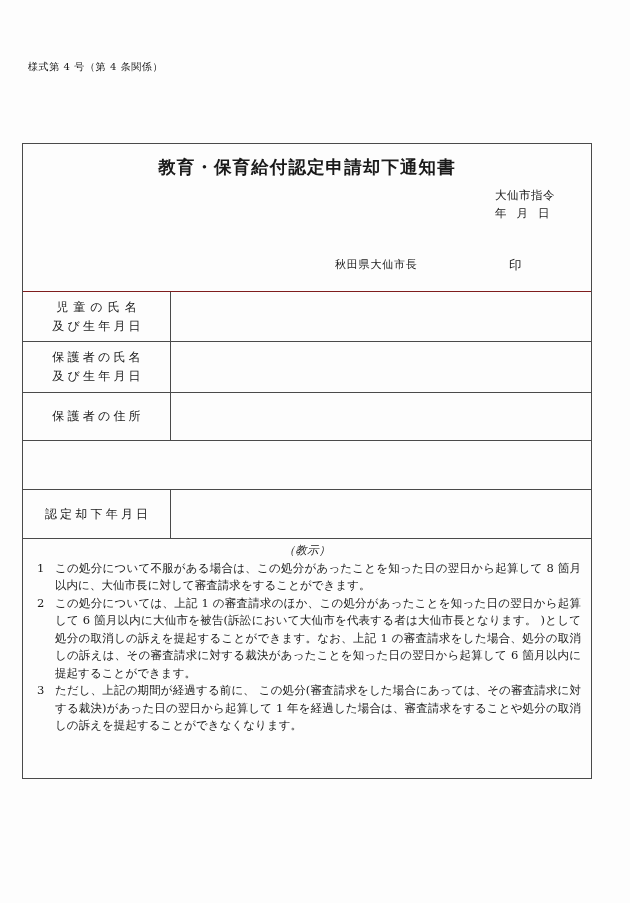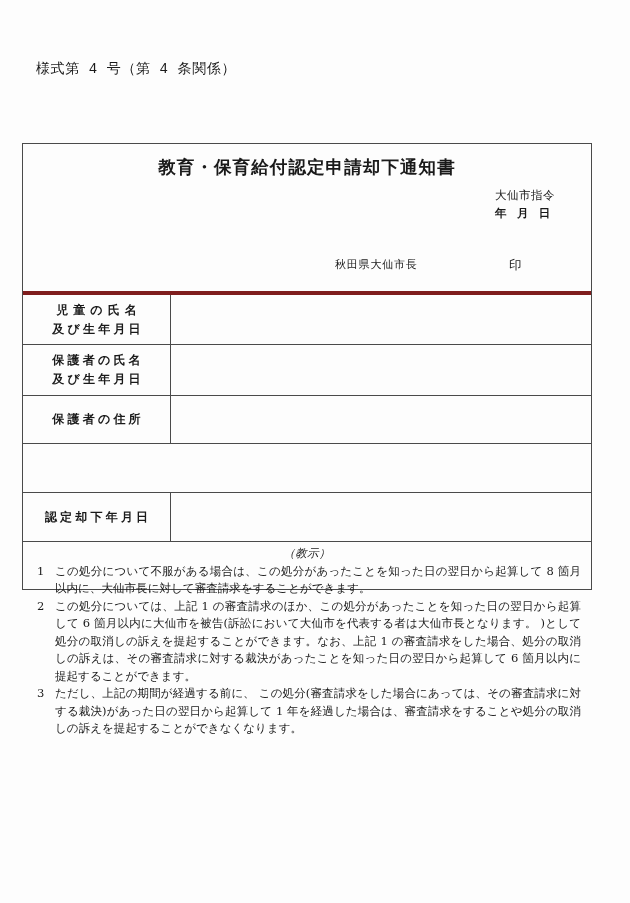--- a/index.html
+++ b/index.html
@@ -13,35 +13,34 @@
     background: #fdfdfd;
     font-family: "DejaVu Serif", "Liberation Serif", serif;
     color: #1a1a1a;
     position: relative;
     overflow: hidden;
   }
 
   
   .form-number {
     position: absolute;
-    left: 36px;
+    left: 28px;
     top: 60px;
-    font-size: 14px;
+    font-size: 10px;
     letter-spacing: 0.6px;
     white-space: nowrap;
-    font-family: Liberation Mono, monospace;
   }
 
   
   .frame {
     position: absolute;
     left: 22px;
     top: 143px;
     width: 570px;
-    height: 447px;
+    height: 636px;
     border: 1.5px solid #4a4a4a;
     box-sizing: border-box;
     display: flex;
     flex-direction: column;
   }
 
   
   .head-block {
     position: relative;
     height: 147px;
@@ -60,21 +59,20 @@
   .issue-block {
     position: absolute;
     top: 43px;
     left: 472px;
     font-size: 11.5px;
     line-height: 1.55;
     letter-spacing: 0.5px;
   }
   .issue-block .date-line {
     letter-spacing: 3.2px;
-    font-weight: bold;
   }
   .mayor-row {
     position: absolute;
     top: 113px;
     left: 0;
     right: 0;
     height: 18px;
   }
   .mayor-name {
     position: absolute;
@@ -86,22 +84,21 @@
   .mayor-seal {
     position: absolute;
     left: 486px;
     top: 0;
     font-size: 12.5px;
   }
 
   
   .form-table {
     flex: 0 0 auto;
-    border-top: 4px solid #7f1d1d;
-    font-weight: bold;
+    border-top: 1px solid #7f1d1d;
   }
   .row {
     display: flex;
     border-bottom: 1px solid #4a4a4a;
     box-sizing: border-box;
   }
   .row-h1 { height: 50px; }
   .row-h2 { height: 51px; }
   .row-h3 { height: 48px; }
   .row-h4 { height: 49px; }

